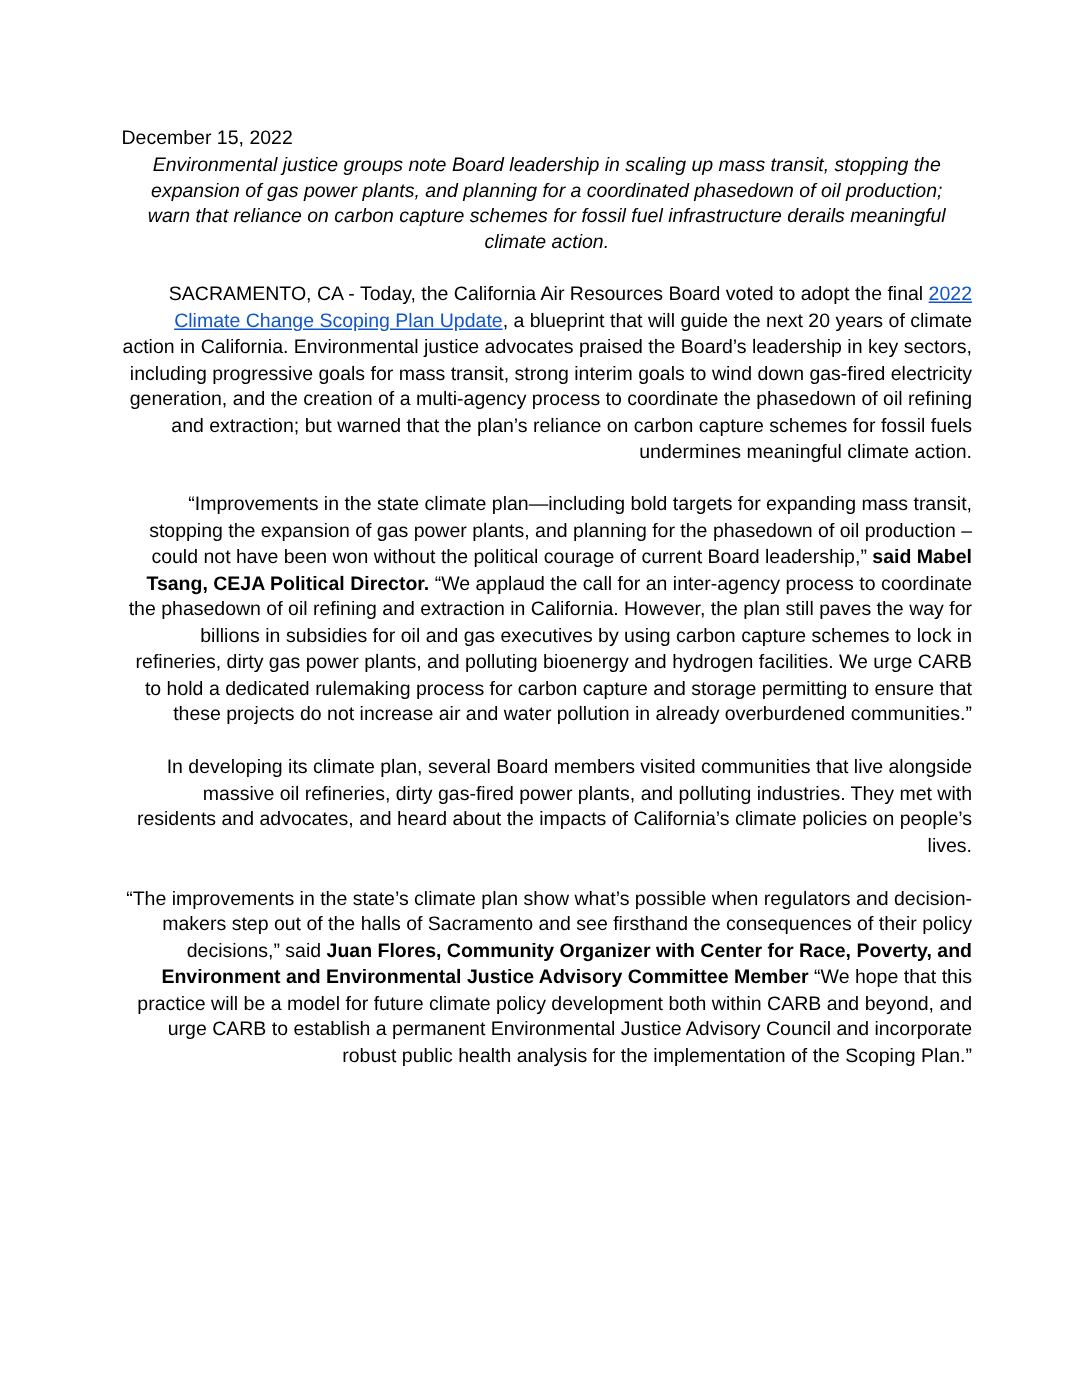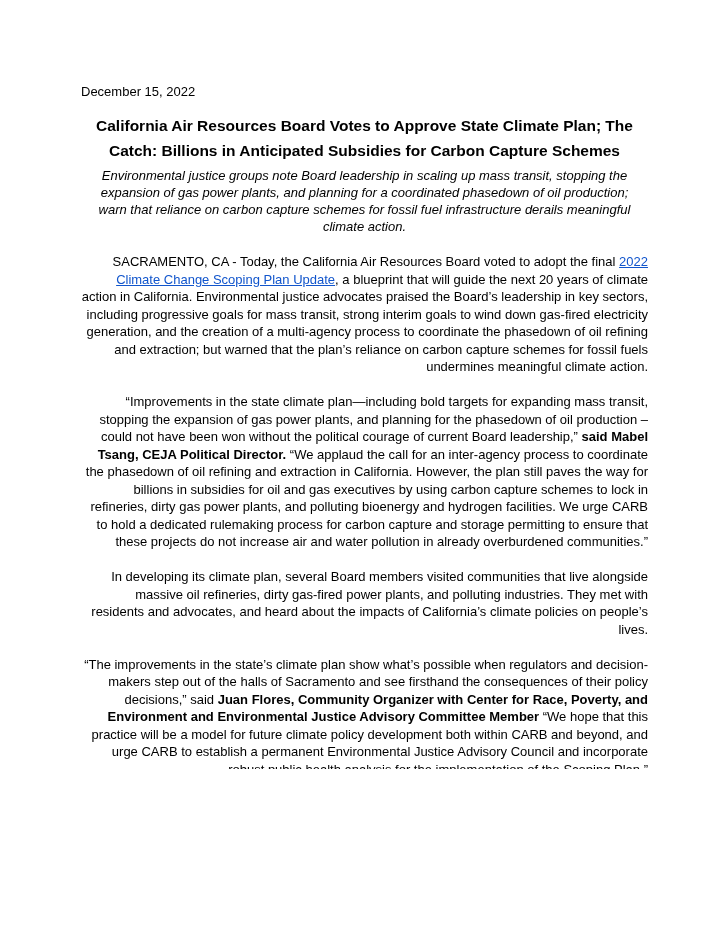--- a/index.html
+++ b/index.html
@@ -52,21 +52,20 @@
     cursor: pointer;
   }
 </style>
 </head>
 <body>
 
 <div class="page">
 
   <p class="date">December 15, 2022</p>
 
-  <h1 class="title">California Air Resources Board Votes to Approve State Climate Plan; The Catch: Billions in Anticipated Subsidies for Carbon Capture Schemes</h1>
 
   <p class="subtitle">Environmental justice groups note Board leadership in scaling up mass transit, stopping the expansion of gas power plants, and planning for a coordinated phasedown of oil production; warn that reliance on carbon capture schemes for fossil fuel infrastructure derails meaningful climate action.</p>
 
   <p class="para"><span>SACRAMENTO, CA - Today, the California Air Resources Board voted to adopt the final </span><a class="doc-link" href="#">2022 Climate Change Scoping Plan Update</a><span>, a blueprint that will guide the next 20 years of climate action in California. Environmental justice advocates praised the Board’s leadership in key sectors, including progressive goals for mass transit, strong interim goals to wind down gas-fired electricity generation, and the creation of a multi-agency process to coordinate the phasedown of oil refining and extraction; but warned that the plan’s reliance on carbon capture schemes for fossil fuels undermines meaningful climate action.</span></p>
 
   <p class="para"><span>“Improvements in the state climate plan—including bold targets for expanding mass transit, stopping the expansion of gas power plants, and planning for the phasedown of oil production – could not have been won without the political courage of current Board leadership,” </span><strong>said Mabel Tsang, CEJA Political Director.</strong><span> “We applaud the call for an inter-agency process to coordinate the phasedown of oil refining and extraction in California. However, the plan still paves the way for billions in subsidies for oil and gas executives by using carbon capture schemes to lock in refineries, dirty gas power plants, and polluting bioenergy and hydrogen facilities. We urge CARB to hold a dedicated rulemaking process for carbon capture and storage permitting to ensure that these projects do not increase air and water pollution in already overburdened communities.”</span></p>
 
   <p class="para"><span>In developing its climate plan, several Board members visited communities that live alongside massive oil refineries, dirty gas-fired power plants, and polluting industries.  They met with residents and advocates, and heard about the impacts of California’s climate policies on people’s lives.</span></p>
 
   <p class="para"><span>“The improvements in the state’s climate plan show what’s possible when regulators and decision-makers step out of the halls of Sacramento and see firsthand the consequences of their policy decisions,” said </span><strong>Juan Flores, Community Organizer with Center for Race, Poverty, and Environment and Environmental Justice Advisory Committee Member</strong><span>  “We hope that this practice will be a model for future climate policy development both within CARB and beyond, and urge CARB to establish a permanent Environmental Justice Advisory Council and incorporate robust public health analysis for the implementation of the Scoping Plan.”</span></p>

